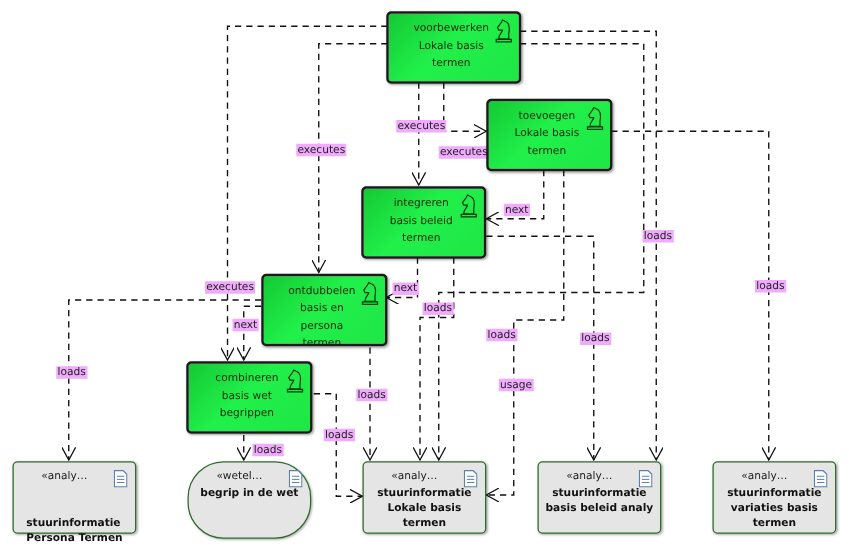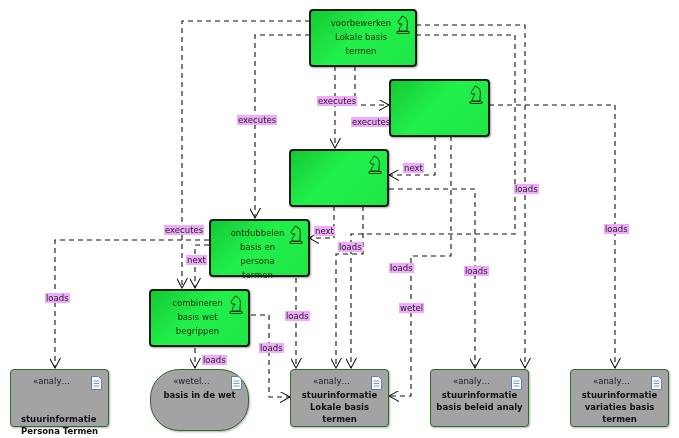--- a/index.html
+++ b/index.html
@@ -1,21 +1,21 @@
 <!DOCTYPE html>
 <html><head>
 <meta charset="utf-8">
 <style>
   html,body{margin:0;padding:0;background:#ffffff;}
   body{width:679px;height:438px;position:relative;overflow:hidden;font-family:"DejaVu Sans",sans-serif;}
   #canvas{position:absolute;left:0;top:0;width:679px;height:438px;}
   .act{position:absolute;border:2px solid #1a1a1a;border-radius:4px;background:linear-gradient(135deg,#14c934 0%,#21f04a 45%,#1ee646 100%);box-sizing:border-box;box-shadow:1px 1px 2px rgba(0,0,0,0.35);}
   .act .lbl{position:absolute;left:18px;right:22px;top:5px;text-align:center;font-size:8.5px;line-height:14px;color:#1c2a10;}
   .act .ic{position:absolute;right:4px;top:4px;width:16px;height:20px;}
-  .art{position:absolute;border:1.5px solid #2f6b2a;border-radius:4px;background:#a3a3a3;box-sizing:border-box;box-shadow:1px 1px 2px rgba(0,0,0,0.3);}
+  .art{position:absolute;border:1.5px solid #2f6b2a;border-radius:4px;background:#e5e5e5;box-sizing:border-box;box-shadow:1px 1px 2px rgba(0,0,0,0.3);}
   .art .st{position:absolute;left:4px;right:20px;top:6px;text-align:center;font-size:8.5px;color:#1a1a1a;line-height:11px;}
   .art .nm{position:absolute;left:3px;right:3px;top:19px;text-align:center;font-size:8.5px;line-height:12px;font-weight:bold;color:#111;}
   .art .nm.left{text-align:left;left:10px;margin-top:24px;}
   .art .ic{position:absolute;right:6px;top:6px;width:11px;height:14px;}
   .elbl{position:absolute;font-size:8.5px;color:#222;background:#f0abfc;line-height:10px;white-space:nowrap;padding:0 1px;}
 </style>
 </head>
 <body>
 
 <svg id="canvas" width="679" height="438" viewBox="0 0 679 438">
@@ -71,34 +71,36 @@
 <div class="elbl" style="left:186px;top:255px;">next</div>
 <div class="elbl" style="left:514px;top:184px;">loads</div>
 <div class="elbl" style="left:604px;top:224px;">loads</div>
 <div class="elbl" style="left:338px;top:242px;">loads</div>
 <div class="elbl" style="left:389px;top:263px;">loads</div>
 <div class="elbl" style="left:464px;top:266px;">loads</div>
 <div class="elbl" style="left:45px;top:293px;">loads</div>
 <div class="elbl" style="left:285px;top:311px;">loads</div>
 <div class="elbl" style="left:259px;top:343px;">loads</div>
 <div class="elbl" style="left:202px;top:355px;">loads</div>
-<div class="elbl" style="left:399px;top:303px;">wetel</div>
+<div class="elbl" style="left:399px;top:303px;">usage</div>
 
 <div class="act" style="left:309px;top:9px;width:108px;height:58px;">
   <div class="lbl">voorbewerken Lokale basis termen</div>
   <svg class="ic" viewBox="0 0 16 20">
       <path d="M4,16 C4,12 7,11 7,9 L4,9 L3,7 L6,3 L7,1 L9,2 C12,3 13,7 12,12 L12,16 Z M2,16.5 H14 V18.5 H2 Z" fill="none" stroke="#0a3a0a" stroke-width="1"></path>
     </svg>
 </div>
 <div class="act" style="left:389px;top:79px;width:101px;height:58px;">
+  <div class="lbl">toevoegen Lokale basis termen</div>
   <svg class="ic" viewBox="0 0 16 20">
       <path d="M4,16 C4,12 7,11 7,9 L4,9 L3,7 L6,3 L7,1 L9,2 C12,3 13,7 12,12 L12,16 Z M2,16.5 H14 V18.5 H2 Z" fill="none" stroke="#0a3a0a" stroke-width="1"></path>
     </svg>
 </div>
 <div class="act" style="left:289px;top:149px;width:100px;height:58px;">
+  <div class="lbl">integreren basis beleid termen</div>
   <svg class="ic" viewBox="0 0 16 20">
       <path d="M4,16 C4,12 7,11 7,9 L4,9 L3,7 L6,3 L7,1 L9,2 C12,3 13,7 12,12 L12,16 Z M2,16.5 H14 V18.5 H2 Z" fill="none" stroke="#0a3a0a" stroke-width="1"></path>
     </svg>
 </div>
 <div class="act" style="left:209px;top:219px;width:101px;height:58px;">
   <div class="lbl">ontdubbelen basis en persona termen</div>
   <svg class="ic" viewBox="0 0 16 20">
       <path d="M4,16 C4,12 7,11 7,9 L4,9 L3,7 L6,3 L7,1 L9,2 C12,3 13,7 12,12 L12,16 Z M2,16.5 H14 V18.5 H2 Z" fill="none" stroke="#0a3a0a" stroke-width="1"></path>
     </svg>
 </div>
@@ -112,21 +114,21 @@
 <div class="art" style="left:10px;top:369px;width:99px;height:58px;">
   <div class="st">«analy…</div>
   <div class="nm left">stuurinformatie Persona Termen</div>
   <svg class="ic" viewBox="0 0 11 14">
       <path d="M0.5,0.5 H7.5 L10.5,3.5 V13.5 H0.5 Z" fill="#fff" stroke="#5a7fb0" stroke-width="1"></path>
       <path d="M2.5,5 H8.5 M2.5,7.5 H8.5 M2.5,10 H8.5" stroke="#5a7fb0" stroke-width="0.8"></path>
     </svg>
 </div>
 <div class="art" style="left:150px;top:369px;width:99px;height:62px;border-radius:29px;">
   <div class="st">«wetel…</div>
-  <div class="nm">basis in de wet</div>
+  <div class="nm">begrip in de wet</div>
   <svg class="ic" viewBox="0 0 11 14">
       <path d="M0.5,0.5 H7.5 L10.5,3.5 V13.5 H0.5 Z" fill="#fff" stroke="#5a7fb0" stroke-width="1"></path>
       <path d="M2.5,5 H8.5 M2.5,7.5 H8.5 M2.5,10 H8.5" stroke="#5a7fb0" stroke-width="0.8"></path>
     </svg>
 </div>
 <div class="art" style="left:290px;top:369px;width:99px;height:58px;">
   <div class="st">«analy…</div>
   <div class="nm">stuurinformatie Lokale basis termen</div>
   <svg class="ic" viewBox="0 0 11 14">
       <path d="M0.5,0.5 H7.5 L10.5,3.5 V13.5 H0.5 Z" fill="#fff" stroke="#5a7fb0" stroke-width="1"></path>

